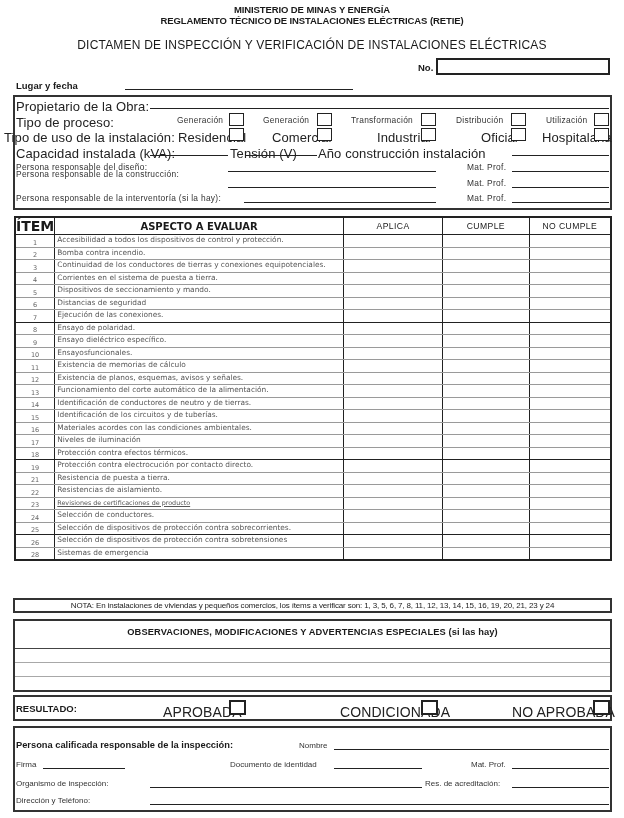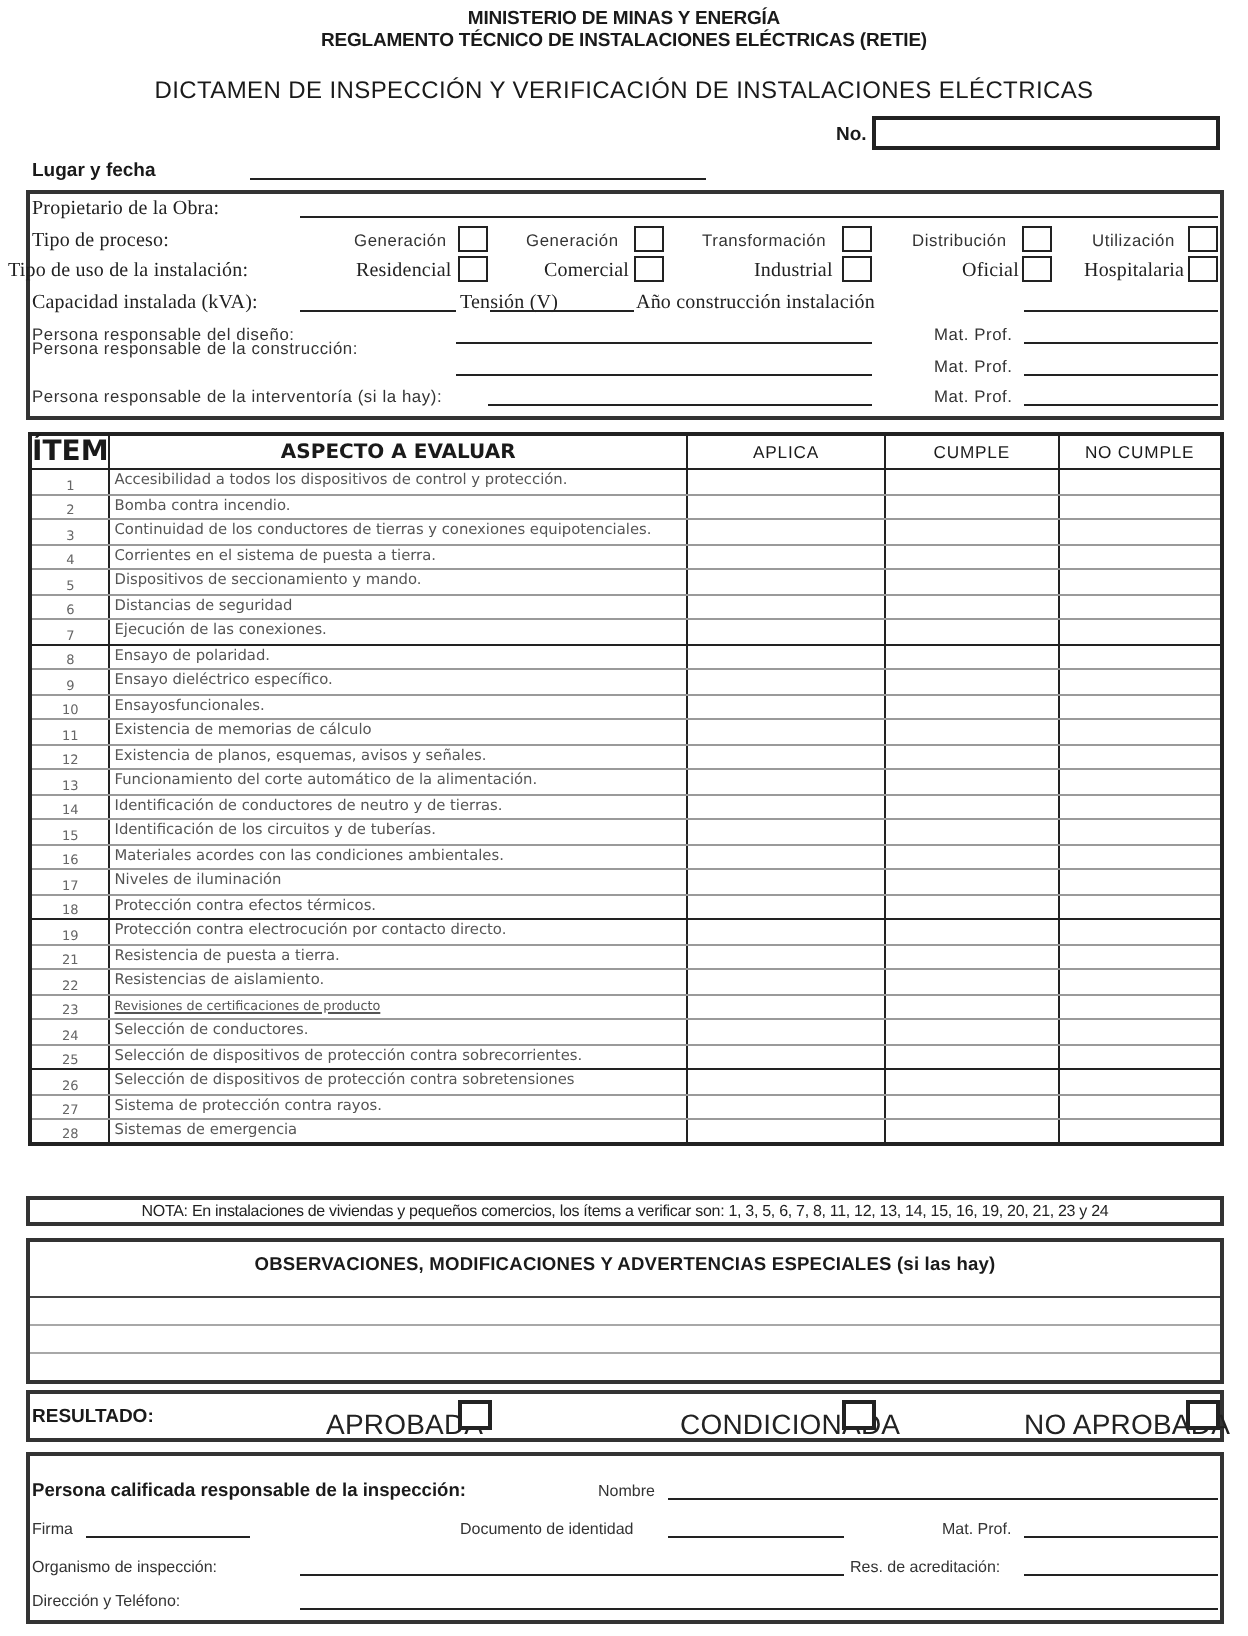--- a/index.html
+++ b/index.html
@@ -9,21 +9,21 @@
   .abs { position: absolute; }
   .hdr1 { left: 0; width: 624px; text-align: center; font-size: 9.5px; font-weight: bold; letter-spacing: -0.1px; }
   .title { left: 0; top: 38px; width: 624px; text-align: center; font-size: 12px; font-weight: normal; letter-spacing: 0.2px; font-family: "Liberation Sans", sans-serif; }
   .no-label { font-size: 9.5px; font-weight: bold; }
   .no-box { border: 2px solid #222; background: #fff; }
   .bold9 { font-size: 9.5px; font-weight: bold; }
   .uline { border-bottom: 1px solid #222; height: 1px; }
 
   .box { border: 2px solid #333; background: #fff; }
 
-  .lbl { font-size: 10px; color: #222; white-space: nowrap; letter-spacing: 0.1px; font-family: Liberation Serif, serif; }
+  .lbl { font-size: 13px; color: #222; white-space: nowrap; letter-spacing: 0.1px; }
   .lbl-gray { font-size: 8.4px; color: #333; white-space: nowrap; letter-spacing: 0.3px; }
   .cb { width: 15px; height: 13px; border: 1.3px solid #222; background: #fff; display: inline-block; }
   .cb-big { width: 17px; height: 15px; border: 2px solid #222; background: #fff; display: inline-block; }
 
   
   table.ev { position: absolute; left: 14px; top: 216px; width: 598px; border-collapse: collapse; border: 2px solid #222; }
   table.ev th { font-size: 9px; font-weight: bold; height: 14px; border: 1.5px solid #222; text-align: center; padding: 0; }
   table.ev th.aspect { font-size: 10px; font-family: "DejaVu Sans", sans-serif; font-weight: bold; }
   table.ev th.num { font-size: 14px; font-family: "DejaVu Sans", sans-serif; font-weight: bold; }
   table.ev th.chk { font-weight: normal; font-size: 8.6px; letter-spacing: 0.4px; }
@@ -295,27 +295,20 @@
         <td></td>
       </tr>
     <tr>
         <td class="n">26</td>
         <td class="t">Selección de dispositivos de protección contra sobretensiones</td>
         <td></td>
         <td></td>
         <td></td>
       </tr>
     <tr>
-        <td class="n">27</td>
-        <td class="t">Sistema de protección contra rayos.</td>
-        <td></td>
-        <td></td>
-        <td></td>
-      </tr>
-    <tr>
         <td class="n">28</td>
         <td class="t">Sistemas de emergencia</td>
         <td></td>
         <td></td>
         <td></td>
       </tr>
   </tbody>
 </table>
 
 <div class="abs box" style="left:13px; top:598px; width:599px; height:15px;">

